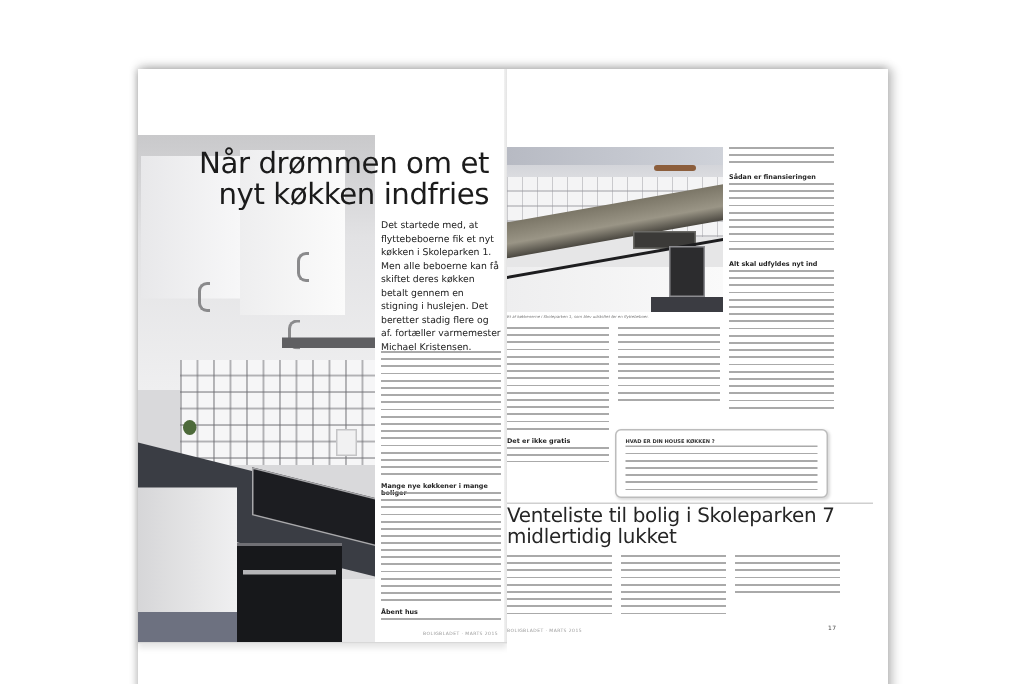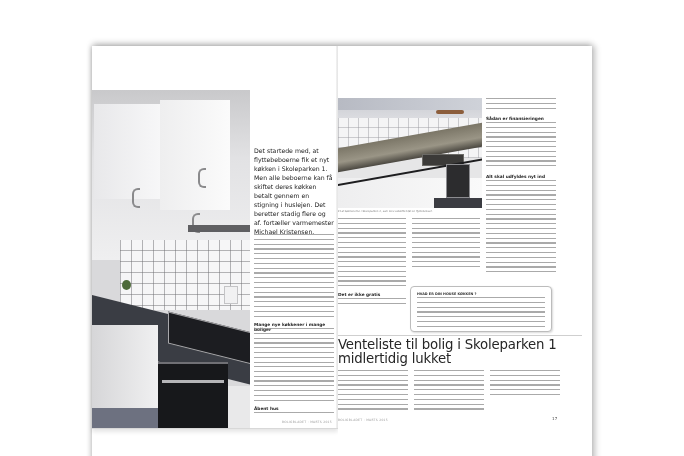--- a/index.html
+++ b/index.html
@@ -204,20 +204,21 @@
       <div class="utensils"></div>
       <div class="counter"></div>
       <div class="lower-cab"></div>
       <div class="hob"></div>
       <div class="oven"></div>
       <div class="oven-bar"></div>
       <div class="right-cab"></div>
       <div class="floor"></div>
     </div>
 
+    <div class="headline-left">Når drømmen om et nyt køkken indfries</div>
 
     <div class="lede">Det startede med, at flyttebeboerne fik et nyt køkken i Skoleparken 1. Men alle beboerne kan få skiftet deres køkken betalt gennem en stigning i huslejen. Det beretter stadig flere og af. fortæller varmemester Michael Kristensen.</div>
 
     <div class="body-col fake-lines" style="left:162px;top:188px;width:80px;height:85px;"></div>
     <div class="sub-head" style="left:162px;top:276px;">Mange nye køkkener i mange boliger</div>
     <div class="body-col fake-lines" style="left:162px;top:282px;width:80px;height:36px;"></div>
     <div class="body-col fake-lines" style="left:162px;top:320px;width:80px;height:38px;"></div>
     <div class="sub-head" style="left:162px;top:360px;">Åbent hus</div>
     <div class="body-col fake-lines" style="left:162px;top:366px;width:80px;height:4px;"></div>
     <div class="folio" style="left:190px;top:374px;">BOLIGBLADET · MARTS 2015</div>
@@ -252,21 +253,21 @@
     <div class="sub-head" style="left:148px;top:128px;">Alt skal udfyldes nyt ind</div>
     <div class="body-col fake-lines" style="left:148px;top:134px;width:70px;height:94px;"></div>
 
     <div class="factbox">
       <div class="factbox-title">HVAD ER DIN HOUSE KØKKEN ?</div>
       <div class="factbox-body fake-lines"></div>
     </div>
 
     <div class="divider"></div>
 
-    <div class="headline-right">Venteliste til bolig i Skoleparken 1 midlertidig lukket</div>
+    <div class="headline-right">Venteliste til bolig i Skoleparken 7 midlertidig lukket</div>
 
     <div class="body-col fake-lines" style="left:0;top:324px;width:70px;height:40px;"></div>
     <div class="body-col fake-lines" style="left:76px;top:324px;width:70px;height:40px;"></div>
     <div class="body-col fake-lines" style="left:152px;top:324px;width:70px;height:28px;"></div>
 
     <div class="folio" style="left:0;top:372px;">BOLIGBLADET · MARTS 2015</div>
     <div class="folio" style="left:214px;top:370px;font-size:4px;color:#444;">17</div>
   </div>
 </div>
 

